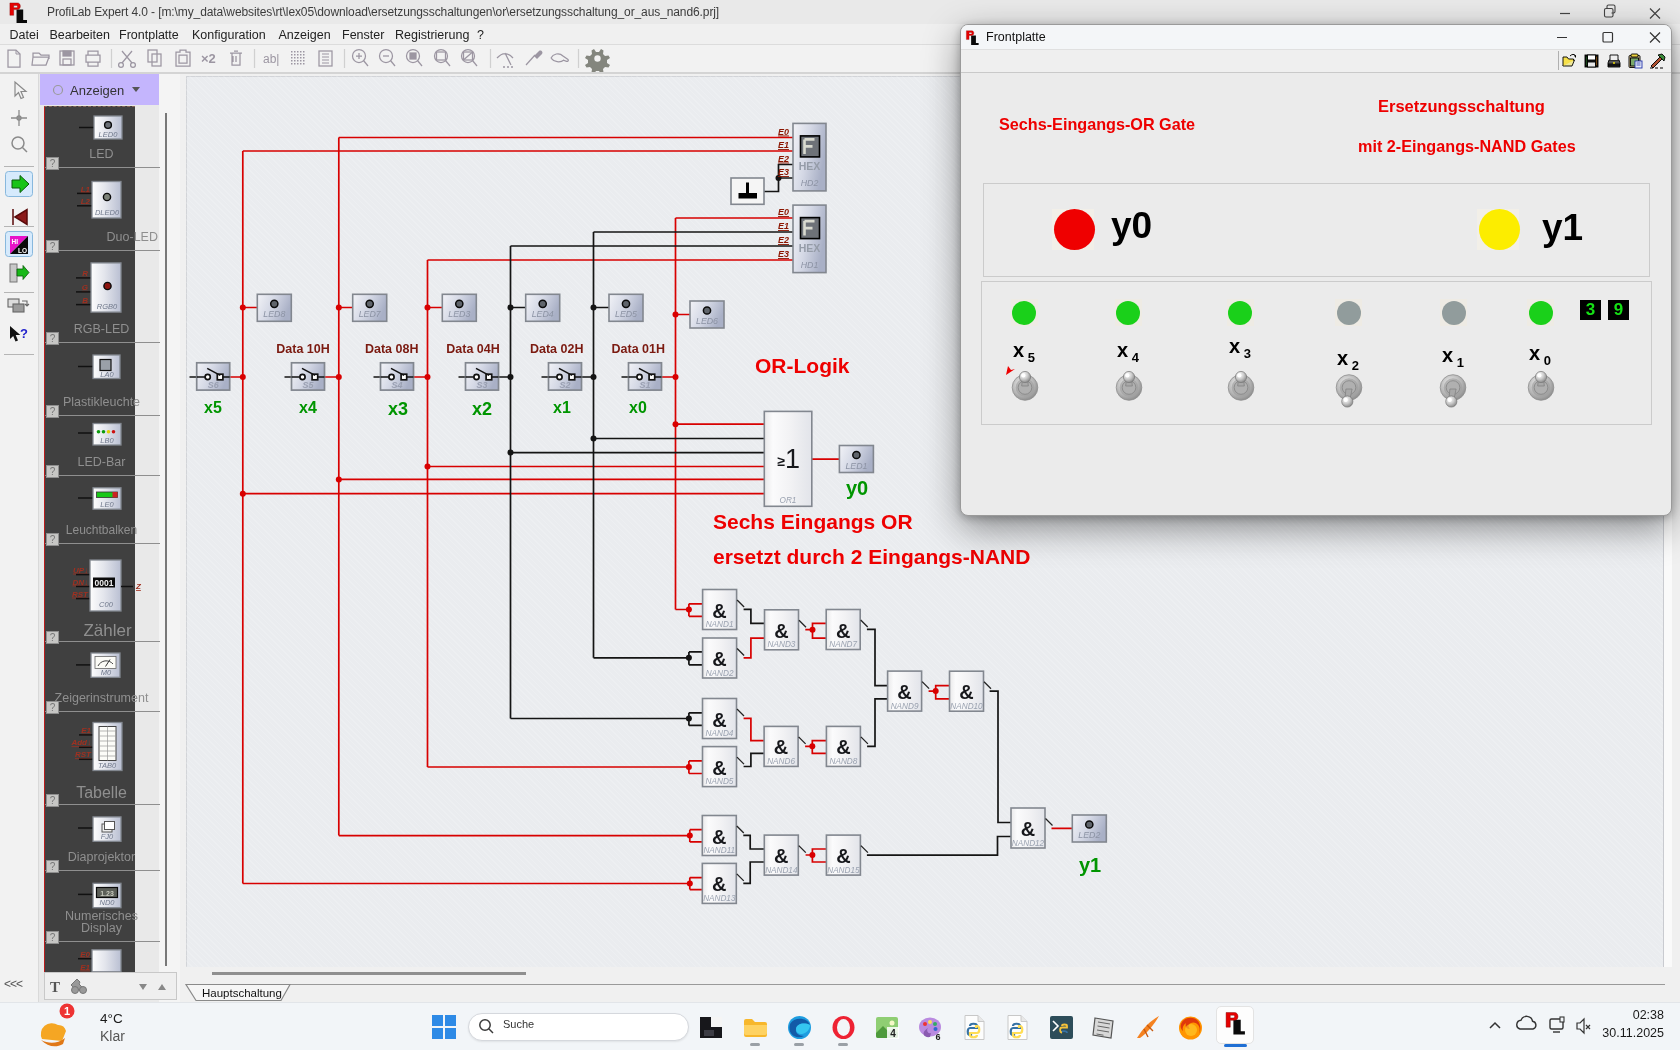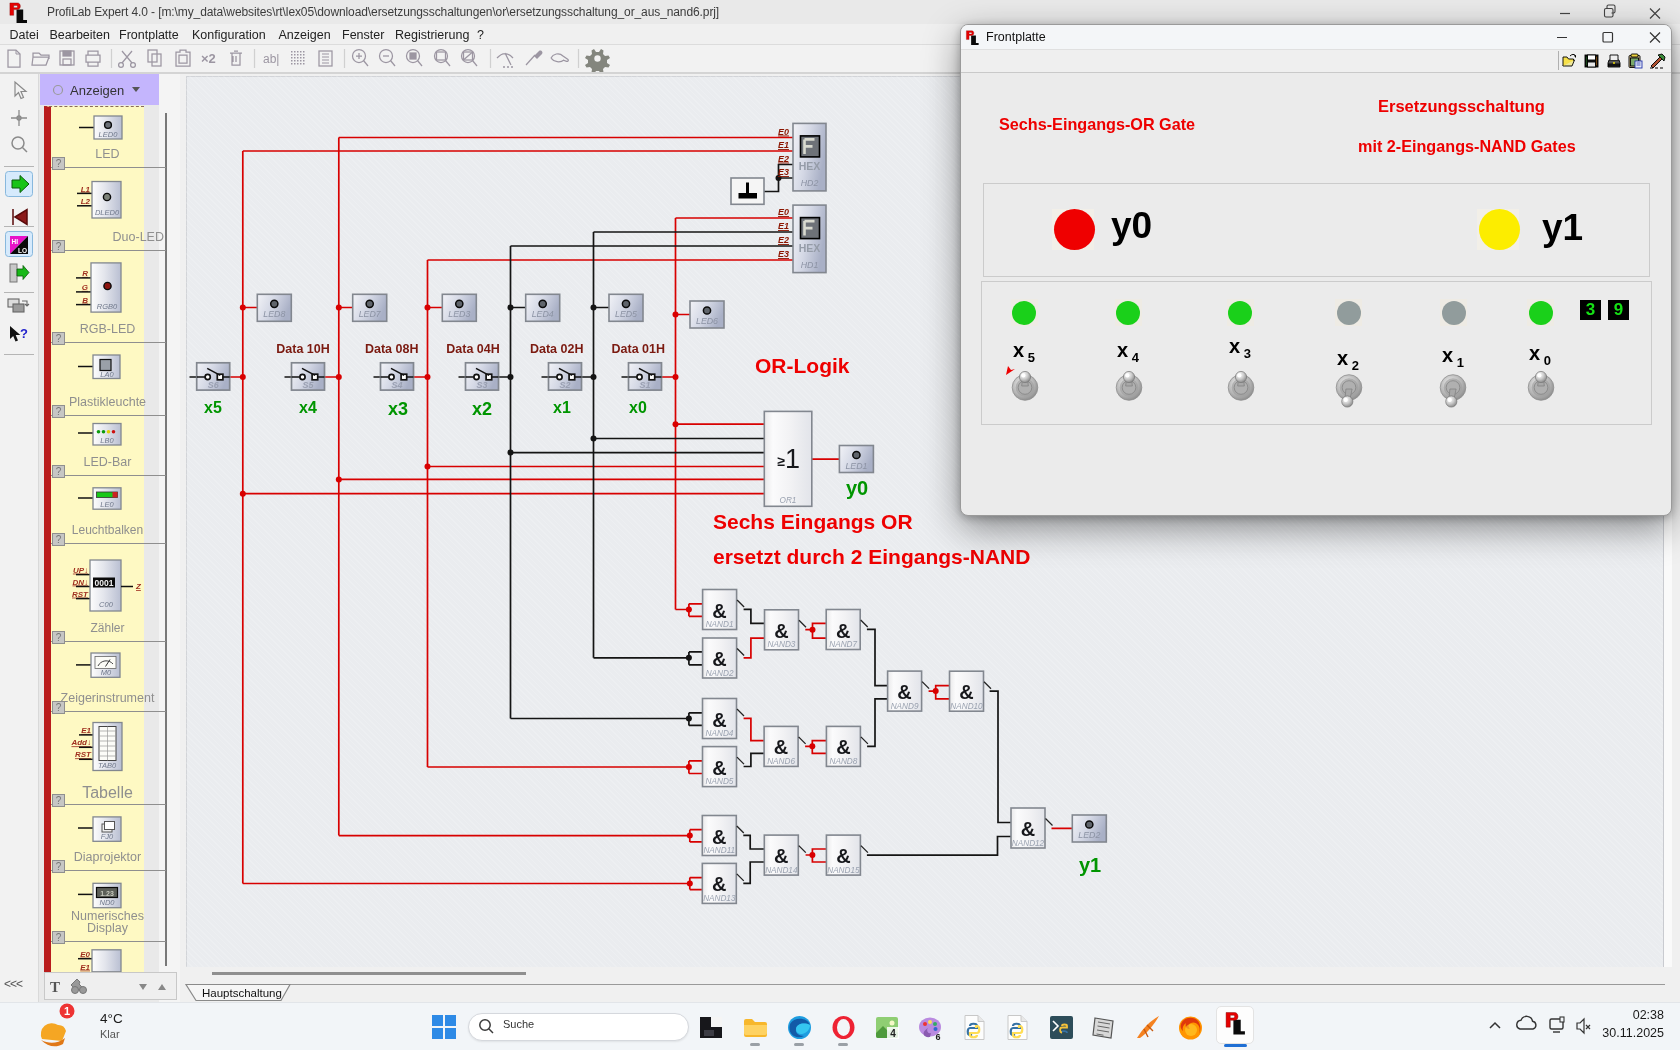--- a/index.html
+++ b/index.html
@@ -5,21 +5,21 @@
 html,body{width:1680px;height:1050px;overflow:hidden;font-family:"Liberation Sans",sans-serif;background:#e9e9e9}
 .abs{position:absolute}
 #titlebar{left:0;top:0;width:1680px;height:24px;background:#e9e9e9}
 #title-text{left:47px;top:5px;font-size:12px;color:#3c3c3c;white-space:nowrap;letter-spacing:-0.1px}
 #menubar{left:0;top:24px;width:1680px;height:21px;background:#f0f0f0;border-bottom:1px solid #dcdcdc}
 .menu{position:absolute;top:4px;font-size:12.5px;color:#222}
 #toolbar{left:0;top:45px;width:1680px;height:29px;background:#f2f2f2;border-bottom:2px solid #d4d4d4}
 #leftstrip{left:0;top:74px;width:39px;height:928px;background:#f2f2f2;border-right:1px solid #d9d9d9}
 .lsep{position:absolute;left:4px;width:30px;height:1px;background:#b5b5b5}
 #palette-head{left:40px;top:74px;width:140px;height:31px;background:#c4b5fd}
-#palette{left:44px;top:106px;width:100px;height:866px;background:#fef9c3;border-top:1px dashed #8a6a5a;border-left:7px solid #b91c1c}
+#palette{left:44px;top:106px;width:91px;height:866px;background:#404040;border-top:1px dashed #8a6a5a;border-left:1px solid #b91c1c}
 #palette-right{left:159px;top:74px;width:27px;height:928px;background:#f4f4f4}
 #pal-scroll{left:165px;top:113px;width:2px;height:853px;background:#787878}
 #palbottom{left:44px;top:972px;width:133px;height:28px;background:#efefef;border:1px solid #c8c8c8}
 #canvas{left:186px;top:76px;width:1477px;height:891px;background:#eaecef;border-left:1px solid #d2d4d8;border-top:1px solid #d2d4d8}
 #canvas-frame{left:180px;top:74px;width:1500px;height:903px;background:#f0f0f0}
 #tabstrip{left:180px;top:977px;width:1500px;height:25px;background:#f0f0f0}
 #taskbar{left:0;top:1002px;width:1680px;height:48px;background:#f2f5f8;border-top:1px solid #e2e5e9}
 .red{color:#ee0000;font-weight:bold}
 #frontplatte{left:960px;top:24px;width:712px;height:492px;background:#ebebeb;border:1px solid #9a9a9a;border-radius:8px;box-shadow:0 12px 36px rgba(0,0,0,.42),0 2px 8px rgba(0,0,0,.25);overflow:hidden}
 .fp-panel{position:absolute;border:1px solid #cbcbcb}
@@ -187,21 +187,21 @@
     <div class="abs" style="left:0;top:308px;width:115px;height:1px;background:#8f8f8f"></div>
     <div class="abs" style="left:0;top:288px;width:113px;text-align:center;font-size:12.5px;color:#8f8f8f">Plastikleuchte</div>
     <div class="abs" style="left:1px;top:298px;width:13px;height:13px;background:#c6c6c4;border:1px solid #8f8f8f;color:#777;font-size:10px;text-align:center;line-height:12px">?</div>
     <div class="abs" style="left:0;top:368px;width:115px;height:1px;background:#8f8f8f"></div>
     <div class="abs" style="left:0;top:348px;width:113px;text-align:center;font-size:12.5px;color:#8f8f8f">LED-Bar</div>
     <div class="abs" style="left:1px;top:358px;width:13px;height:13px;background:#c6c6c4;border:1px solid #8f8f8f;color:#777;font-size:10px;text-align:center;line-height:12px">?</div>
     <div class="abs" style="left:0;top:436px;width:115px;height:1px;background:#8f8f8f"></div>
     <div class="abs" style="left:0;top:416px;width:113px;text-align:center;font-size:12px;color:#8f8f8f">Leuchtbalken</div>
     <div class="abs" style="left:1px;top:426px;width:13px;height:13px;background:#c6c6c4;border:1px solid #8f8f8f;color:#777;font-size:10px;text-align:center;line-height:12px">?</div>
     <div class="abs" style="left:0;top:534px;width:115px;height:1px;background:#8f8f8f"></div>
-    <div class="abs" style="left:0;top:514px;width:113px;text-align:center;font-size:12px;color:#8f8f8f">Zähler</div>
+    <div class="abs" style="left:6px;top:514px;width:113px;text-align:center;font-size:17px;color:#8f8f8f">Zähler</div>
     <div class="abs" style="left:1px;top:524px;width:13px;height:13px;background:#c6c6c4;border:1px solid #8f8f8f;color:#777;font-size:10px;text-align:center;line-height:12px">?</div>
     <div class="abs" style="left:0;top:604px;width:115px;height:1px;background:#8f8f8f"></div>
     <div class="abs" style="left:0;top:584px;width:113px;text-align:center;font-size:12.5px;color:#8f8f8f">Zeigerinstrument</div>
     <div class="abs" style="left:1px;top:594px;width:13px;height:13px;background:#c6c6c4;border:1px solid #8f8f8f;color:#777;font-size:10px;text-align:center;line-height:12px">?</div>
     <div class="abs" style="left:0;top:697px;width:115px;height:1px;background:#8f8f8f"></div>
     <div class="abs" style="left:0;top:677px;width:113px;text-align:center;font-size:16px;color:#8f8f8f">Tabelle</div>
     <div class="abs" style="left:1px;top:687px;width:13px;height:13px;background:#c6c6c4;border:1px solid #8f8f8f;color:#777;font-size:10px;text-align:center;line-height:12px">?</div>
     <div class="abs" style="left:0;top:763px;width:115px;height:1px;background:#8f8f8f"></div>
     <div class="abs" style="left:0;top:743px;width:113px;text-align:center;font-size:12.5px;color:#8f8f8f">Diaprojektor</div>
     <div class="abs" style="left:1px;top:753px;width:13px;height:13px;background:#c6c6c4;border:1px solid #8f8f8f;color:#777;font-size:10px;text-align:center;line-height:12px">?</div>
@@ -759,21 +759,21 @@
     </svg>
   </div>
 <div class="abs" id="taskbar"></div>
 <svg class="abs" style="left:36px;top:1003px" width="42" height="46" viewBox="0 0 42 46">
 <path d="M6 36 a11 11 0 0 1 16 -14 a8 8 0 0 1 8 6 l-4 10 z" fill="#f5a623"></path>
 <path d="M5 37 c8 4 16 4 24 -2 l-2 6 c-7 4 -15 3 -22 -4 z" fill="#e07818"></path>
 <circle cx="31" cy="8" r="7.5" fill="#e33"></circle>
 <text x="31" y="12" font-size="11" font-weight="bold" fill="#fff" text-anchor="middle" font-family="Liberation Sans">1</text>
 </svg>
 <div class="abs" style="left:100px;top:1011px;font-size:13.5px;color:#1a1a1a">4°C</div>
-<div class="abs" style="left:100px;top:1028px;font-size:11px;color:#555">Klar</div>
+<div class="abs" style="left:100px;top:1028px;font-size:14px;color:#555">Klar</div>
 <svg class="abs" style="left:432px;top:1015px" width="24" height="24" viewBox="0 0 24 24">
 <rect x="0" y="0" width="11" height="11" fill="#2e8ae6"></rect>
     <rect x="13" y="0" width="11" height="11" fill="#2e8ae6"></rect>
 <rect x="0" y="13" width="11" height="11" fill="#2e8ae6"></rect>
     <rect x="13" y="13" width="11" height="11" fill="#2e8ae6"></rect>
 </svg>
 <div class="abs" style="left:468px;top:1012.5px;width:221px;height:28px;background:#fff;border:1px solid #d5d8dd;border-radius:14px;box-shadow:0 1px 2px rgba(0,0,0,.08)"></div>
 <svg class="abs" style="left:478px;top:1018px" width="17" height="17" viewBox="0 0 17 17">
 <circle cx="7" cy="7" r="5.2" fill="none" stroke="#3a3a3a" stroke-width="1.5"></circle>
     <line x1="10.8" y1="10.8" x2="15" y2="15" stroke="#3a3a3a" stroke-width="1.5"></line>

